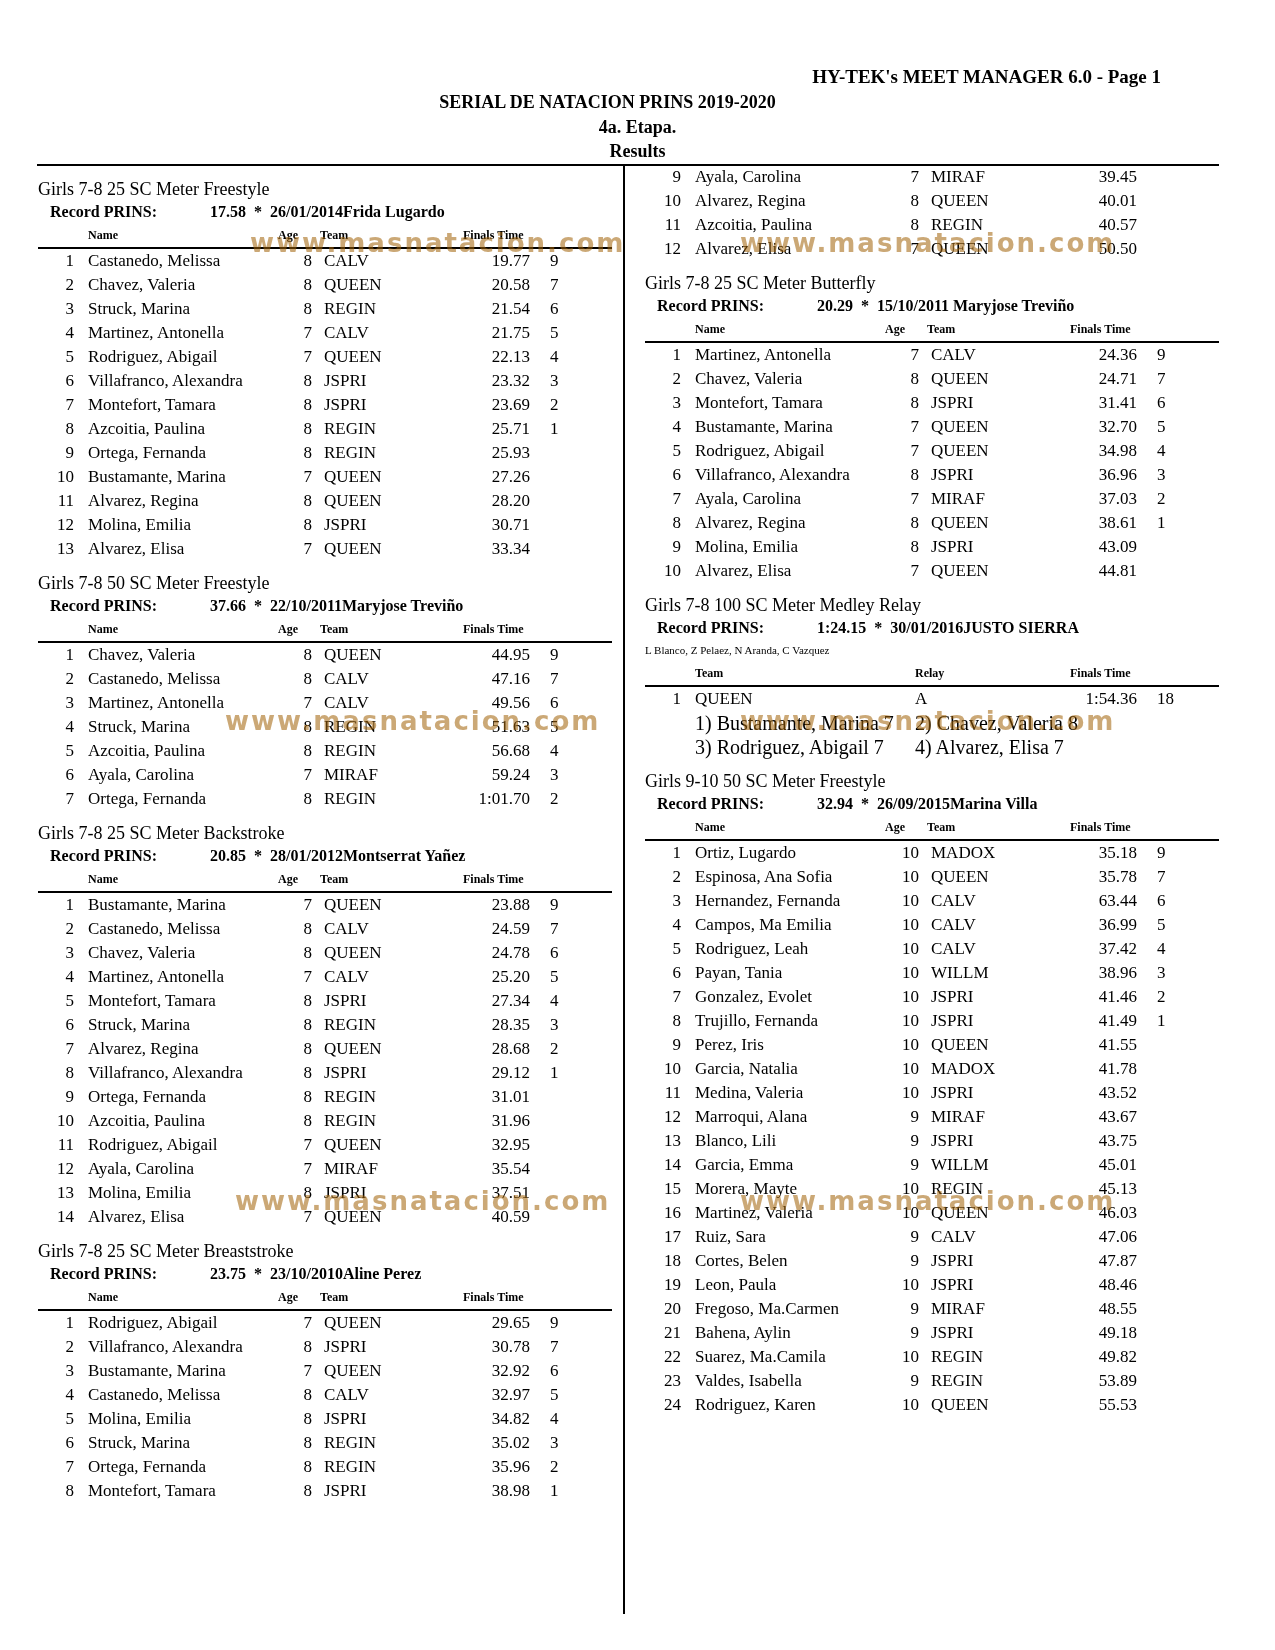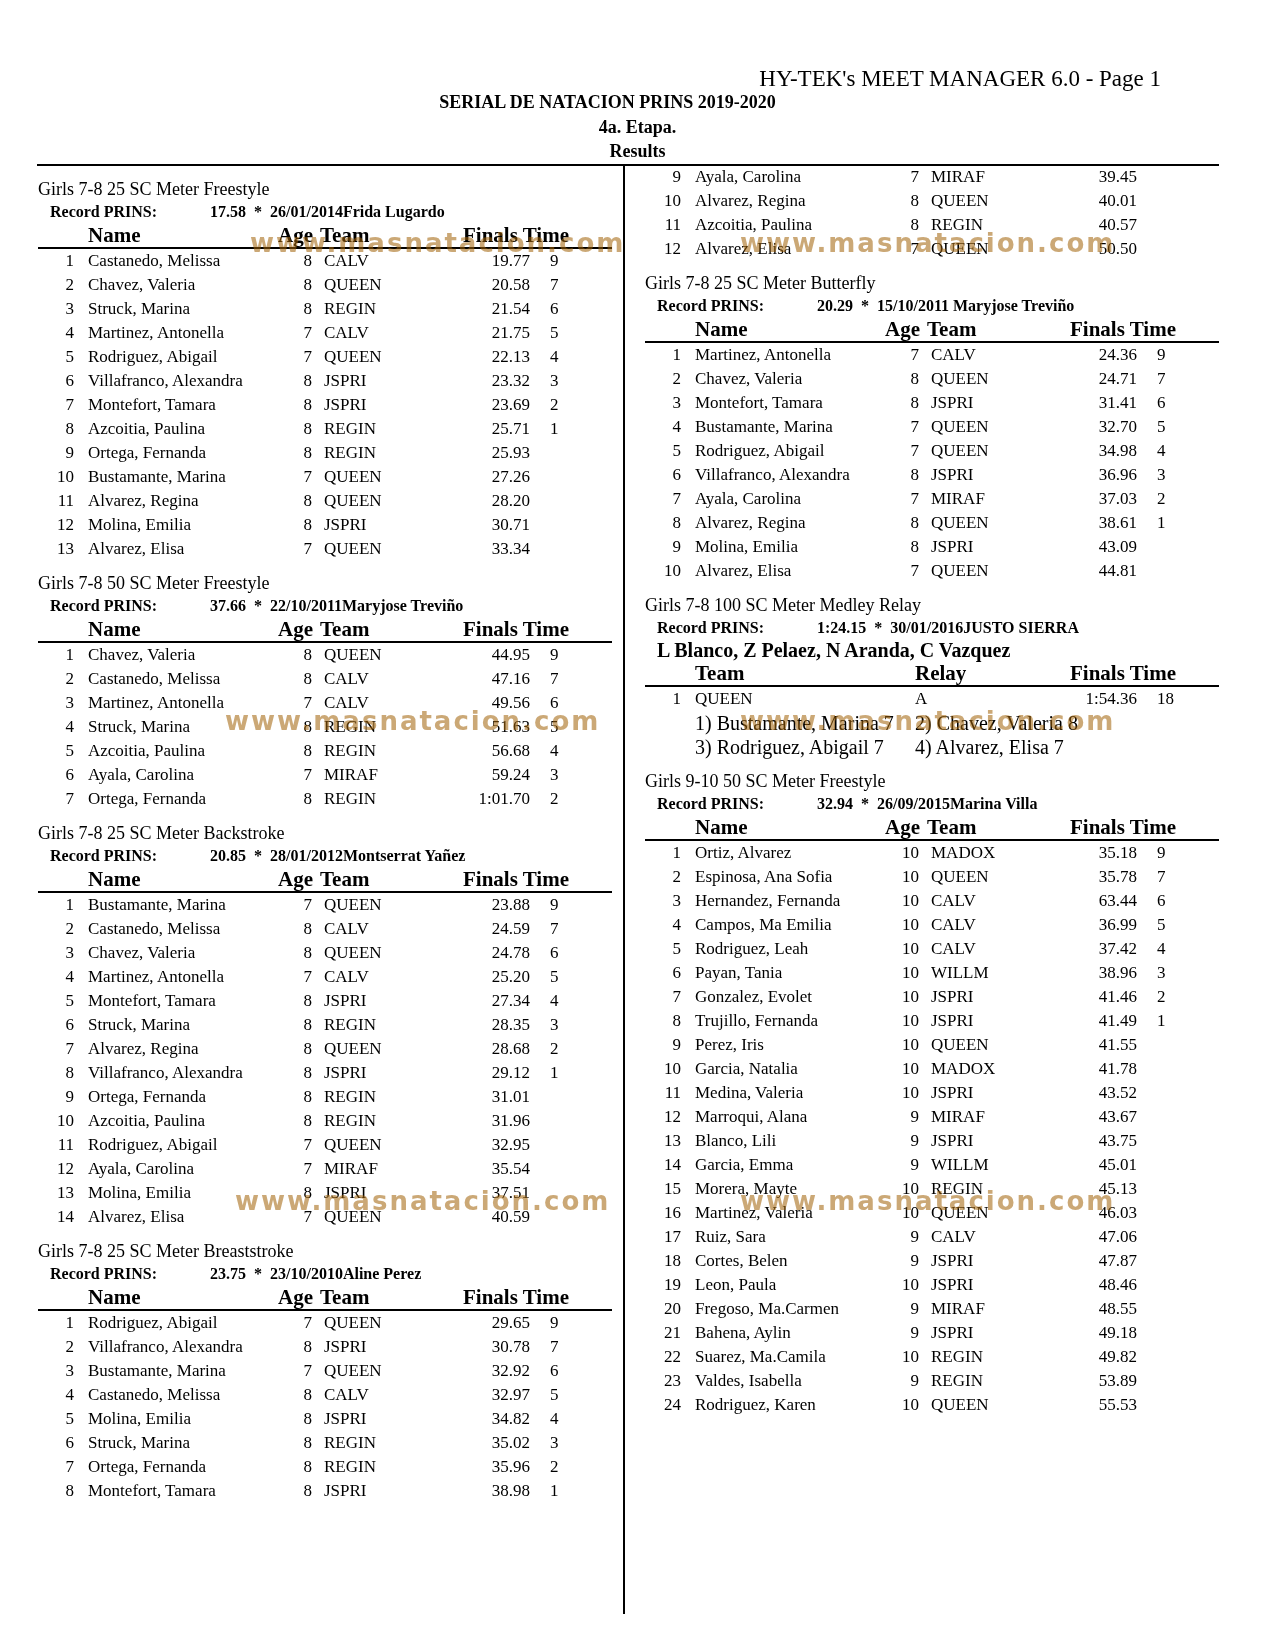--- a/index.html
+++ b/index.html
@@ -1,33 +1,33 @@
 <!DOCTYPE html>
 <html><head>
 <meta charset="utf-8">
 <style>
   html, body { margin: 0; padding: 0; background: #ffffff; }
   body { width: 1275px; height: 1650px; position: relative; overflow: hidden;
          font-family: "Liberation Serif", "DejaVu Serif", serif; color: #000; }
-  .hdr-right { position: absolute; top: 66px; right: 114px; font-size: 23px; }
+  .hdr-right { position: absolute; top: 66px; right: 114px; font-size: 19px; font-weight: bold; }
   .hdr-center { position: absolute; left: 0; width: 1275px; text-align: center; font-weight: bold; font-size: 18px; }
   .hdr-center.t1 { top: 92px; left: -30px; }
   .hdr-center.t2 { top: 117px; left: 0; }
   .hdr-center.t3 { top: 141px; left: 0; }
   .top-rule { position: absolute; top: 164px; left: 37px; width: 1182px; height: 0; border-top: 2px solid #000; }
   .col-rule { position: absolute; top: 164px; left: 623px; width: 0; height: 1450px; border-left: 2px solid #000; }
   .col { position: absolute; width: 574px; }
   .col.left { left: 38px; top: 177px; }
   .col.right { left: 645px; top: 165px; }
   .event { margin-bottom: 10px; }
   .ev-title { font-weight: normal; font-size: 18px; line-height: 24px; height: 24px; }
   .ev-record { font-weight: bold; font-size: 16px; line-height: 22px; height: 22px; padding-left: 12px; white-space: pre; }
   .ev-record .rl { display: inline-block; width: 160px; }
-  .ev-relaynames { font-weight: bold; font-size: 20px; line-height: 22px; height: 22px; margin-left: 12px; }
-  .colhdr { position: relative; height: 24px; border-bottom: 2px solid #000; font-weight: bold; font-size: 21px; line-height: 24px; }
+  .ev-relaynames { font-weight: normal; font-size: 11px; line-height: 22px; height: 22px; }
+  .colhdr { position: relative; height: 24px; border-bottom: 2px solid #000; font-weight: bold; font-size: 12px; line-height: 24px; }
   .colhdr span { position: absolute; top: 0; }
   .row { position: relative; height: 24px; font-size: 17px; line-height: 24px; }
   .row span { position: absolute; top: 0; white-space: nowrap; }
   .c-place { left: 0; width: 36px; text-align: right; }
   .c-name { left: 50px; }
   .c-age { left: 228px; width: 46px; text-align: right; }
   .c-team { left: 286px; }
   .c-time { left: 400px; width: 92px; text-align: right; }
   .c-pts { left: 512px; width: 20px; text-align: left; }
   .h-name { left: 50px; }
@@ -586,21 +586,21 @@
       <div class="ev-title">Girls 9-10 50 SC Meter Freestyle</div>
       <div class="ev-record"><span class="rl">Record PRINS:</span><span>32.94  *  26/09/2015Marina Villa</span></div>
       <div class="colhdr">
         <span class="h-name">Name</span>
         <span class="h-age">Age</span>
         <span class="h-team">Team</span>
         <span class="h-ft">Finals Time</span>
       </div>
       <div class="row">
         <span class="c-place">1</span>
-        <span class="c-name">Ortiz, Alvarez</span>
+        <span class="c-name">Ortiz, Lugardo</span>
         <span class="c-age">10</span>
         <span class="c-team">MADOX</span>
         <span class="c-time">35.18</span>
         <span class="c-pts">9</span>
       </div>
       <div class="row">
         <span class="c-place">2</span>
         <span class="c-name">Espinosa, Ana Sofia</span>
         <span class="c-age">10</span>
         <span class="c-team">QUEEN</span>

